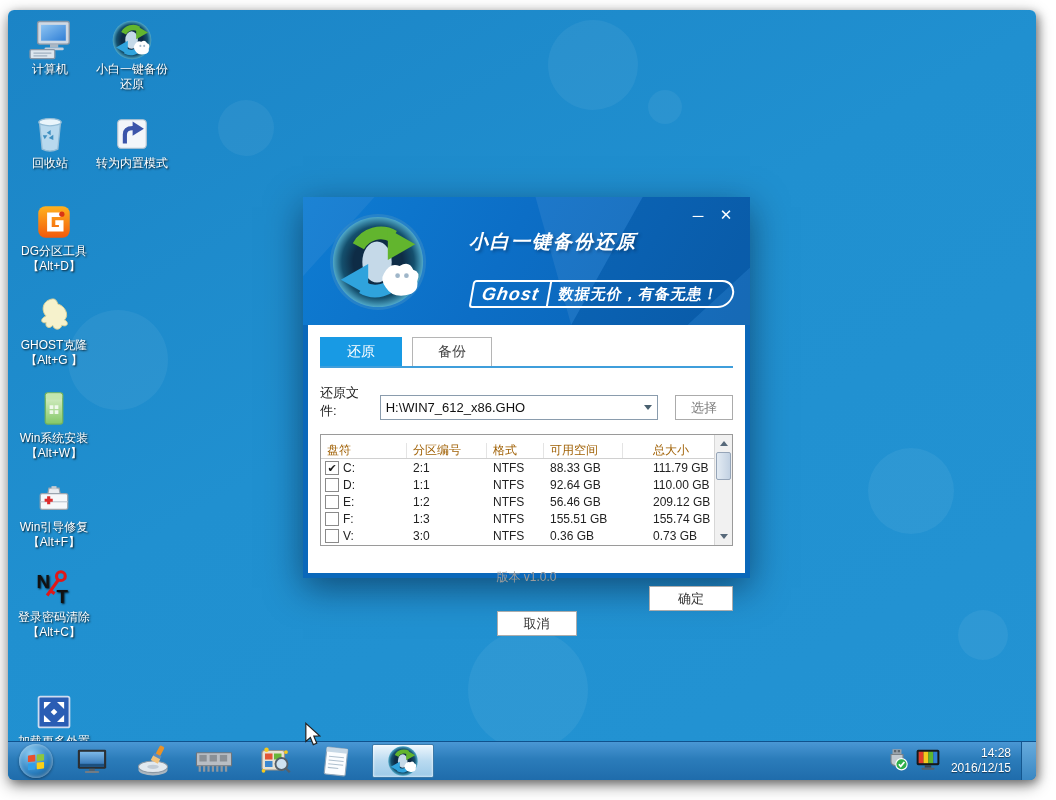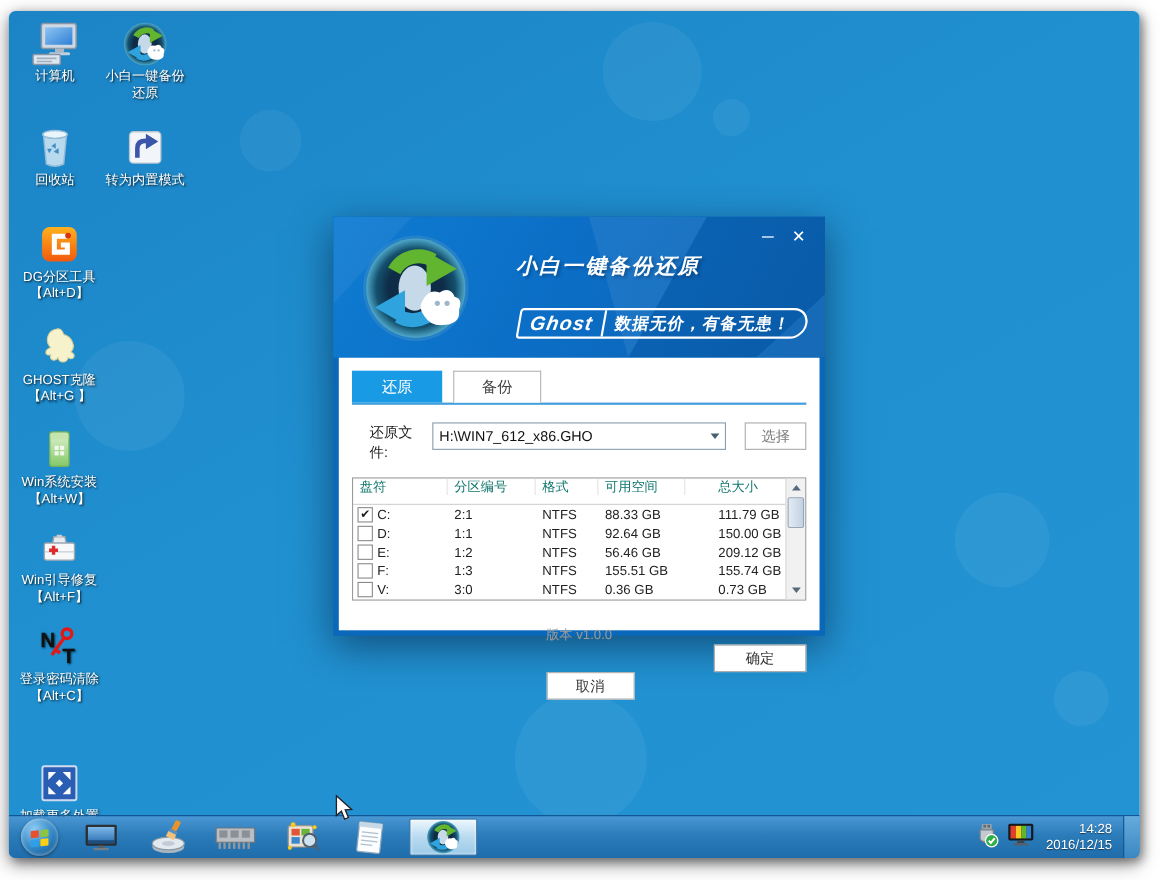--- a/index.html
+++ b/index.html
@@ -36,29 +36,29 @@
   .badge .g{font-weight:bold;font-style:italic;font-size:18px;color:#fff;padding:0 9px;height:100%;
     display:flex;align-items:center;border-right:2px solid #fff;letter-spacing:1px;}
   .badge .s{color:#fff;font-size:15px;font-weight:bold;padding-left:9px;letter-spacing:1px;white-space:nowrap;}
   .winctl{position:absolute;top:6px;right:10px;display:flex;}
   .wbtn{width:28px;height:24px;display:flex;align-items:center;justify-content:center;color:#fff;font-size:15px;}
   .content{margin:0 5px 5px;background:#fff;height:248px;box-sizing:border-box;padding:12px 12px 0;}
   .tabs{display:flex;border-bottom:2px solid #3f9edb;}
   .tab{height:29px;display:flex;align-items:center;justify-content:center;font-size:14px;box-sizing:border-box;}
   .tab-active{width:82px;background:#189ae4;color:#fff;}
   .tab-inactive{width:80px;margin-left:10px;background:#fff;color:#444;border:1px solid #b5b5b5;border-bottom:none;}
-  .filerow{display:flex;align-items:flex-start;margin-top:16px;font-size:13px;color:#222;margin-left:16px;}
+  .filerow{display:flex;align-items:flex-end;margin-top:16px;font-size:13px;color:#222;}
   .combo{margin-left:6px;width:288px;height:25px;border:1px solid #8a9cad;background:#fff;display:flex;
     align-items:center;padding:0 5px;box-sizing:border-box;font-size:13px;color:#111;}
   .combo .caret{margin-left:auto;width:0;height:0;border-left:4px solid transparent;border-right:4px solid transparent;
     border-top:5px solid #49606f;}
   .selbtn{margin-left:17px;width:60px;height:25px;border:1px solid #ababab;background:#fff;color:#7b7b7b;
     font-size:13px;display:flex;align-items:center;justify-content:center;box-sizing:border-box;}
   .tbl{margin-top:14px;border:1px solid #9a9a9a;height:110px;position:relative;font-size:12px;color:#222;overflow:hidden;}
-  .thead{display:flex;align-items:flex-start;height:23px;border-bottom:1px solid #d0d0d0;color:#0f766e;font-size:12px;}
+  .thead{display:flex;align-items:flex-end;height:23px;border-bottom:1px solid #d0d0d0;color:#a16207;font-size:12px;}
   .th{padding-left:6px;border-right:1px solid #e4e4e4;height:15px;display:flex;align-items:center;}
   .w1{width:86px;box-sizing:border-box;}.w2{width:80px;box-sizing:border-box;}
   .w3{width:57px;box-sizing:border-box;}.w4{width:79px;box-sizing:border-box;}
   .w5{flex:1;border-right:none;box-sizing:border-box;margin-left:24px;}
   .trow{display:flex;align-items:center;height:17px;}
   .cell{padding-left:6px;}
   .c1{width:86px;display:flex;align-items:center;gap:4px;padding-left:4px;box-sizing:border-box;}
   .cb{width:12px;height:12px;border:1px solid #8a8a8a;background:#fff;font-size:11px;line-height:10px;
     display:flex;align-items:center;justify-content:center;color:#1a1a1a;flex:0 0 auto;}
   .vscroll{position:absolute;right:0;top:0;bottom:0;width:17px;background:#f1f1f1;border-left:1px solid #d7d7d7;
@@ -341,21 +341,21 @@
           <div class="w5 cell">111.79 GB</div>
         </div>
         <div class="trow">
           <div class="c1">
               <span class="cb"></span>
               <span>D:</span>
             </div>
           <div class="w2 cell">1:1</div>
           <div class="w3 cell">NTFS</div>
           <div class="w4 cell">92.64 GB</div>
-          <div class="w5 cell">150.00 GB</div>
+          <div class="w5 cell">110.00 GB</div>
         </div>
         <div class="trow">
           <div class="c1">
               <span class="cb"></span>
               <span>E:</span>
             </div>
           <div class="w2 cell">1:2</div>
           <div class="w3 cell">NTFS</div>
           <div class="w4 cell">56.46 GB</div>
           <div class="w5 cell">209.12 GB</div>

